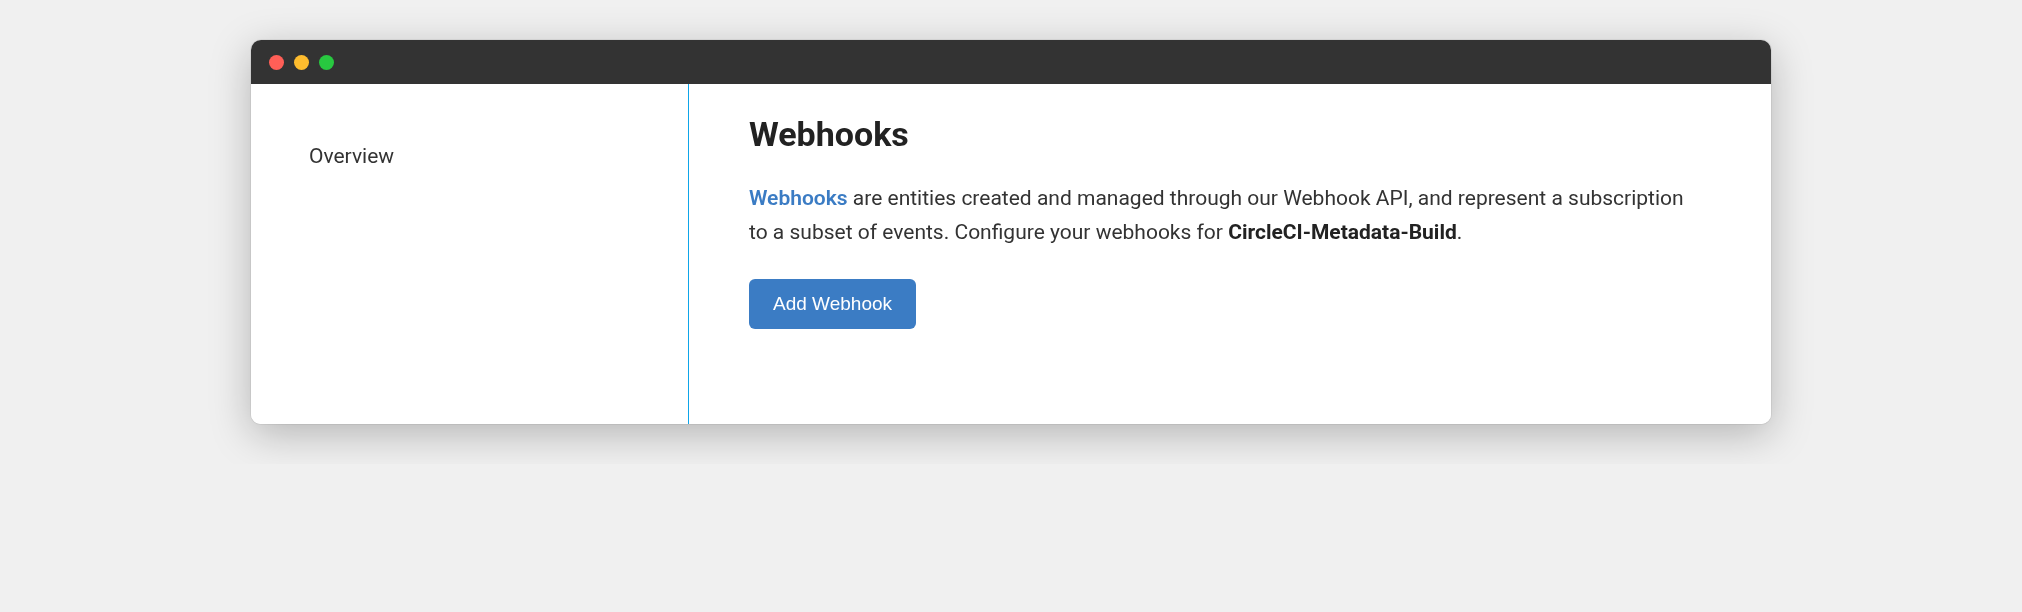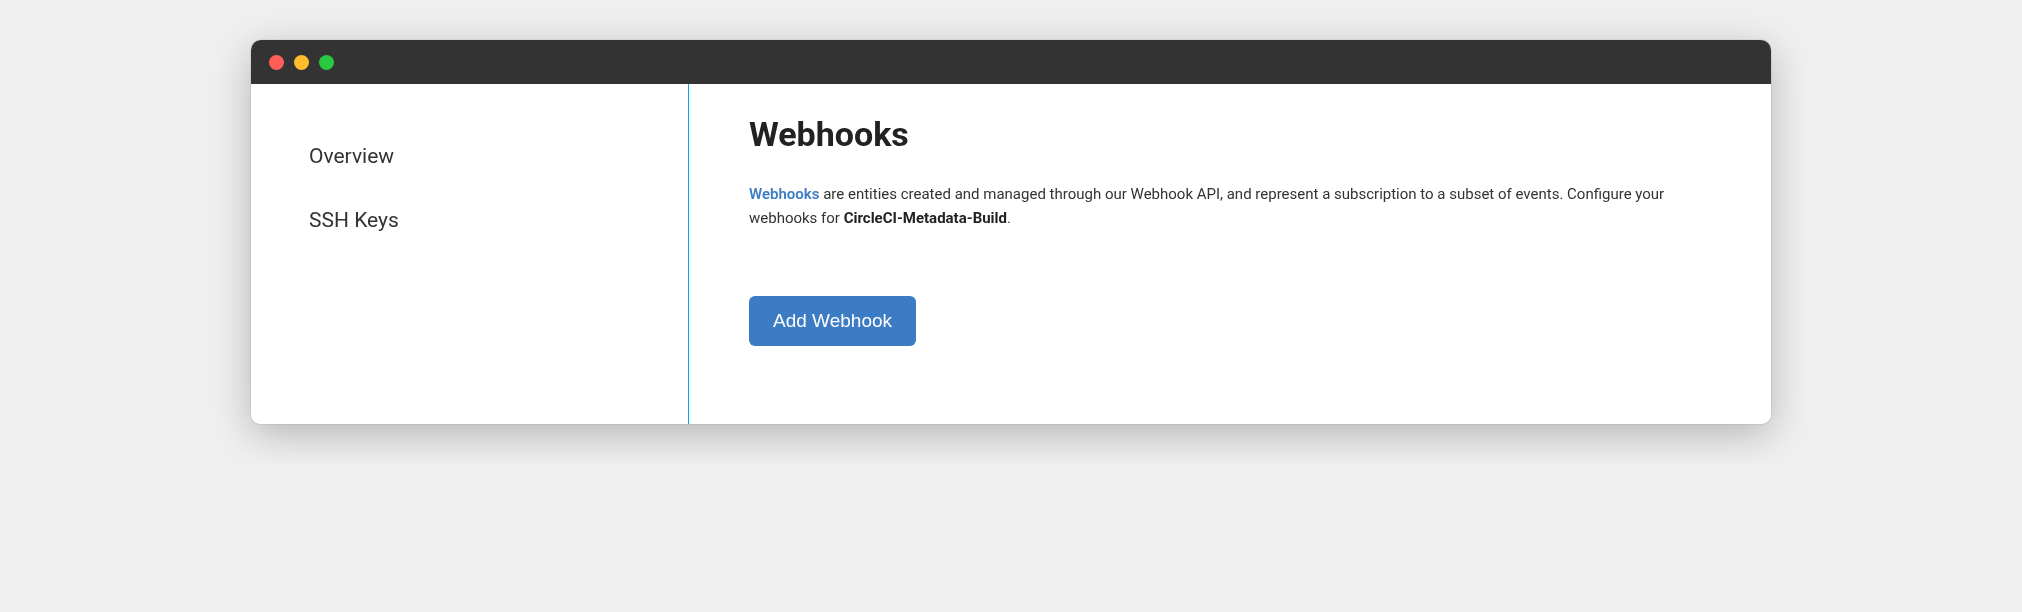--- a/index.html
+++ b/index.html
@@ -59,21 +59,21 @@
       flex: 1;
       padding: 30px 68px 30px 60px;
     }
     .page-title {
       font-size: 34px;
       font-weight: 700;
       color: #222;
       margin-bottom: 28px;
     }
     .description {
-      font-size: 15px;
+      font-size: 21px;
       line-height: 1.6;
       color: #333;
       margin-bottom: 30px;
     }
     .link-text {
       color: #3b7cc4;
       font-weight: 600;
     }
     .bold-text {
       font-weight: 700;
@@ -81,36 +81,34 @@
     }
     .add-button {
       background: #3b7cc4;
       color: #ffffff;
       border: none;
       padding: 14px 24px;
       font-size: 19px;
       font-weight: 500;
       border-radius: 6px;
       cursor: pointer;
-      margin-top: 36px;
     }
   </style>
 </head>
 <body>
 
 <div class="window">
   <div class="titlebar">
     <div class="traffic-dot dot-red"></div>
     <div class="traffic-dot dot-yellow"></div>
     <div class="traffic-dot dot-green"></div>
   </div>
   <div class="content">
     <nav class="sidebar">
       <div class="sidebar-item">Overview</div>
-      <div class="sidebar-item">SSH Keys</div>
     </nav>
     <main class="main">
       <h1 class="page-title">Webhooks</h1>
       <p class="description">
         <a class="link-text">Webhooks</a><span> are entities created and managed through our Webhook API, and represent a subscription to a subset of events. Configure your webhooks for </span><span class="bold-text">CircleCI-Metadata-Build</span><span>.</span>
       </p>
       <button class="add-button">Add Webhook</button>
     </main>
   </div>
 </div>

